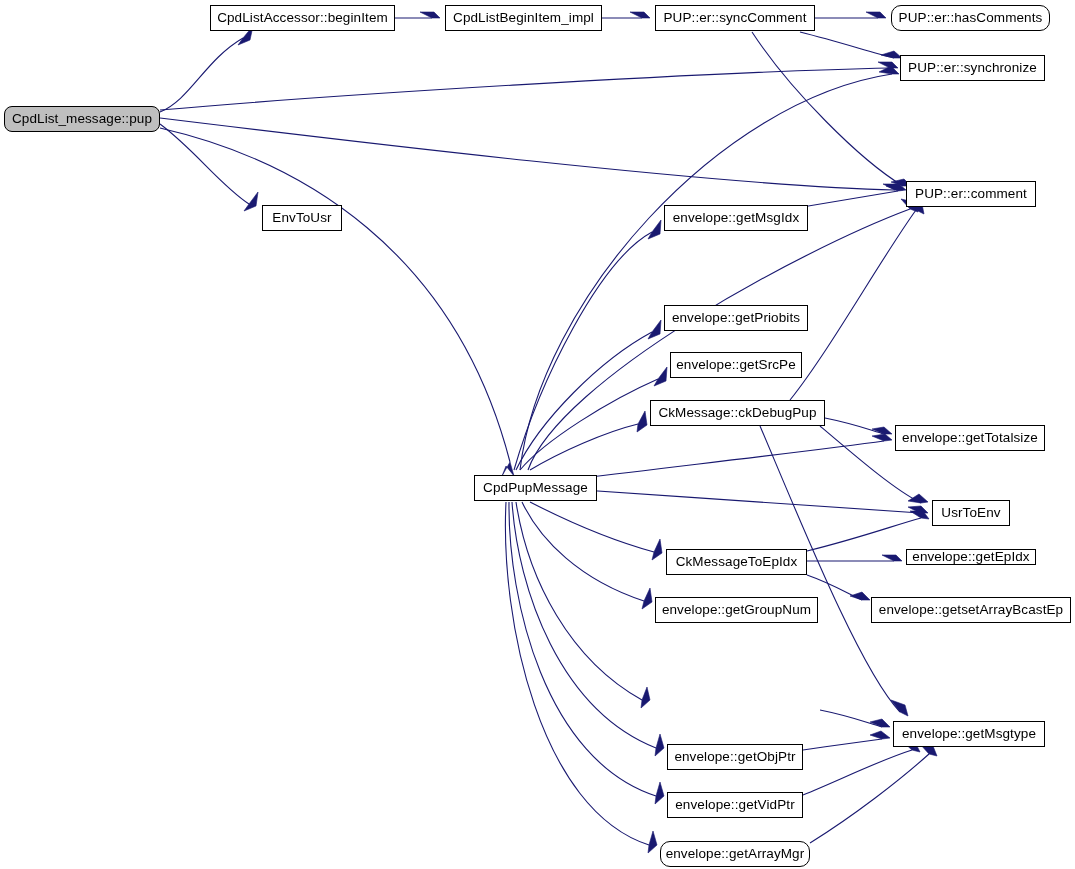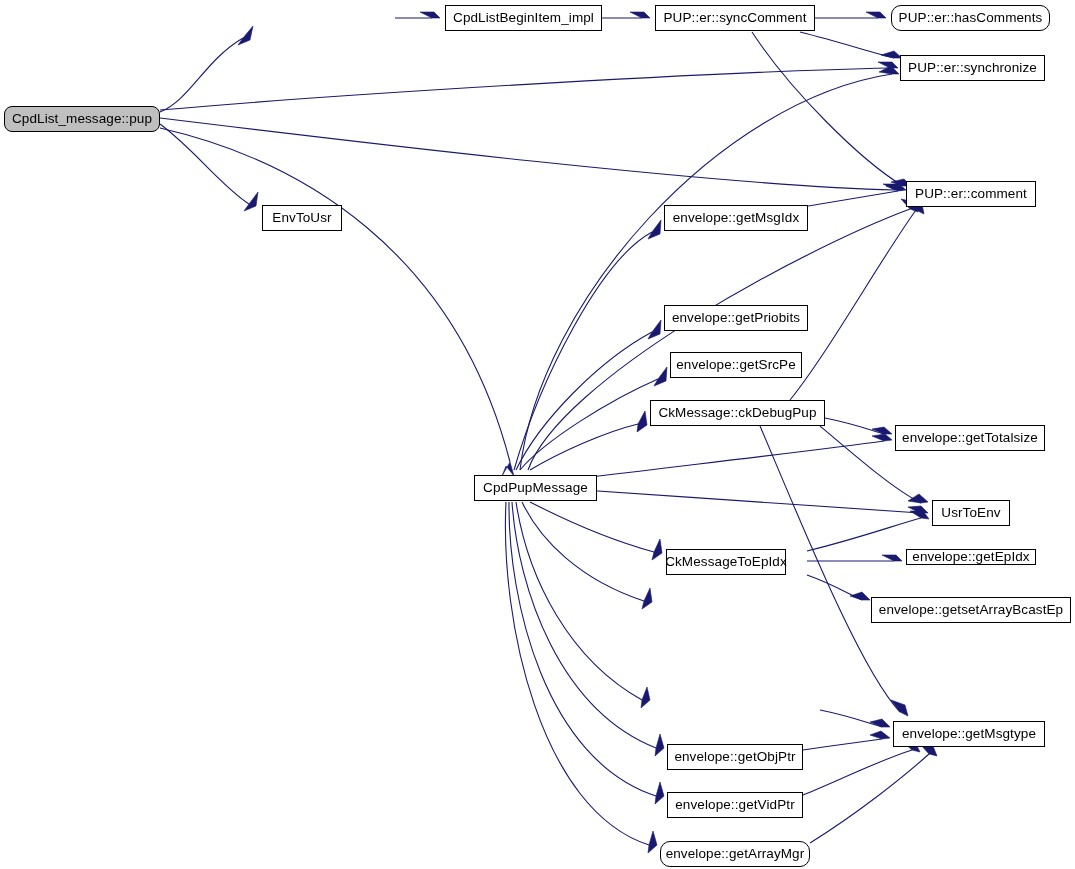--- a/index.html
+++ b/index.html
@@ -197,20 +197,23 @@
         <path class="edge-head" d="M912,750 L902,741 L915,742 L920,752 Z"></path>
       </g>
       <g>
         <path class="edge-path" d="M810,843 C855,815 900,780 929,754"></path>
         <path class="edge-head" d="M929,754 L920,744 L933,746 L937,756 Z"></path>
       </g>
     </svg>
 <div class="node highlight" style="left: 4px; top: 106px; width: 156px; height: 26px; border-radius: 8px;">
       <span>CpdList_message::pup</span>
     </div>
+    <div class="node" style="left: 210px; top: 5px; width: 185px; height: 26px;">
+      <span>CpdListAccessor::beginItem</span>
+    </div>
     <div class="node" style="left: 445px; top: 5px; width: 157px; height: 26px;">
       <span>CpdListBeginItem_impl</span>
     </div>
     <div class="node" style="left: 655px; top: 5px; width: 160px; height: 26px;">
       <span>PUP::er::syncComment</span>
     </div>
     <div class="node" style="left: 891px; top: 5px; width: 159px; height: 26px; border-radius: 10px;">
       <span>PUP::er::hasComments</span>
     </div>
     <div class="node" style="left: 900px; top: 55px; width: 145px; height: 26px;">
@@ -236,25 +239,28 @@
     </div>
     <div class="node" style="left: 895px; top: 425px; width: 150px; height: 26px;">
       <span>envelope::getTotalsize</span>
     </div>
     <div class="node" style="left: 460px; top: 475px; width: 123px; height: 26px; margin-left: 14px;">
       <span>CpdPupMessage</span>
     </div>
     <div class="node" style="left: 932px; top: 500px; width: 78px; height: 26px;">
       <span>UsrToEnv</span>
     </div>
-    <div class="node" style="left: 666px; top: 549px; width: 120px; height: 26px;">
+    <div class="node" style="left: 666px; top: 549px; width: 141px; height: 26px;">
       <span>CkMessageToEpIdx</span>
     </div>
     <div class="node" style="left: 906px; top: 549px; width: 130px; height: 16px;">
       <span>envelope::getEpIdx</span>
+    </div>
+    <div class="node" style="left: 655px; top: 597px; width: 163px; height: 26px;">
+      <span>envelope::getGroupNum</span>
     </div>
     <div class="node" style="left: 871px; top: 597px; width: 200px; height: 26px;">
       <span>envelope::getsetArrayBcastEp</span>
     </div>
     <div class="node" style="left: 893px; top: 721px; width: 152px; height: 26px;">
       <span>envelope::getMsgtype</span>
     </div>
     <div class="node" style="left: 667px; top: 744px; width: 136px; height: 26px;">
       <span>envelope::getObjPtr</span>
     </div>

